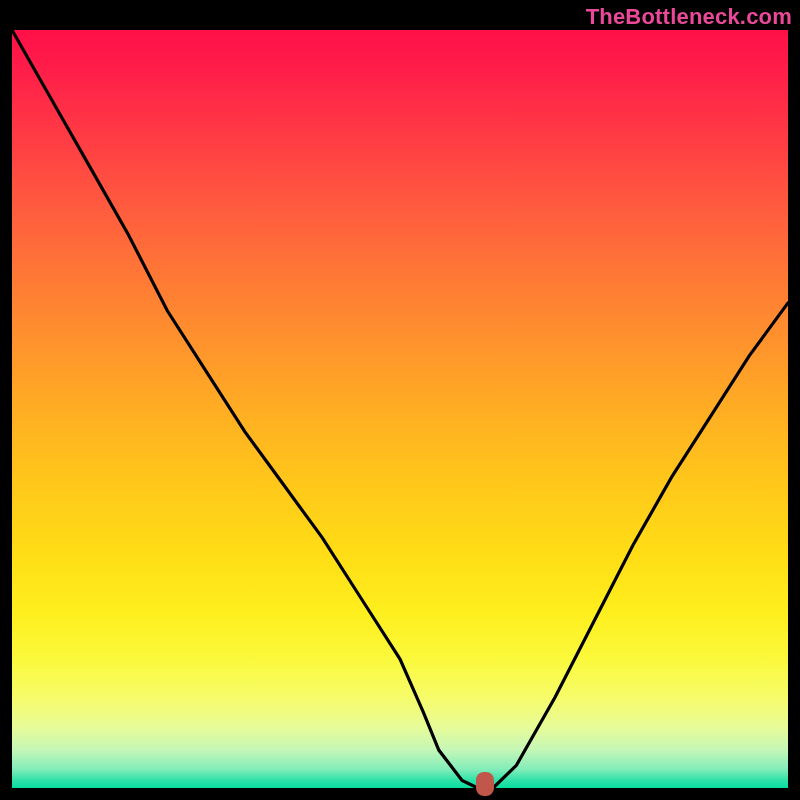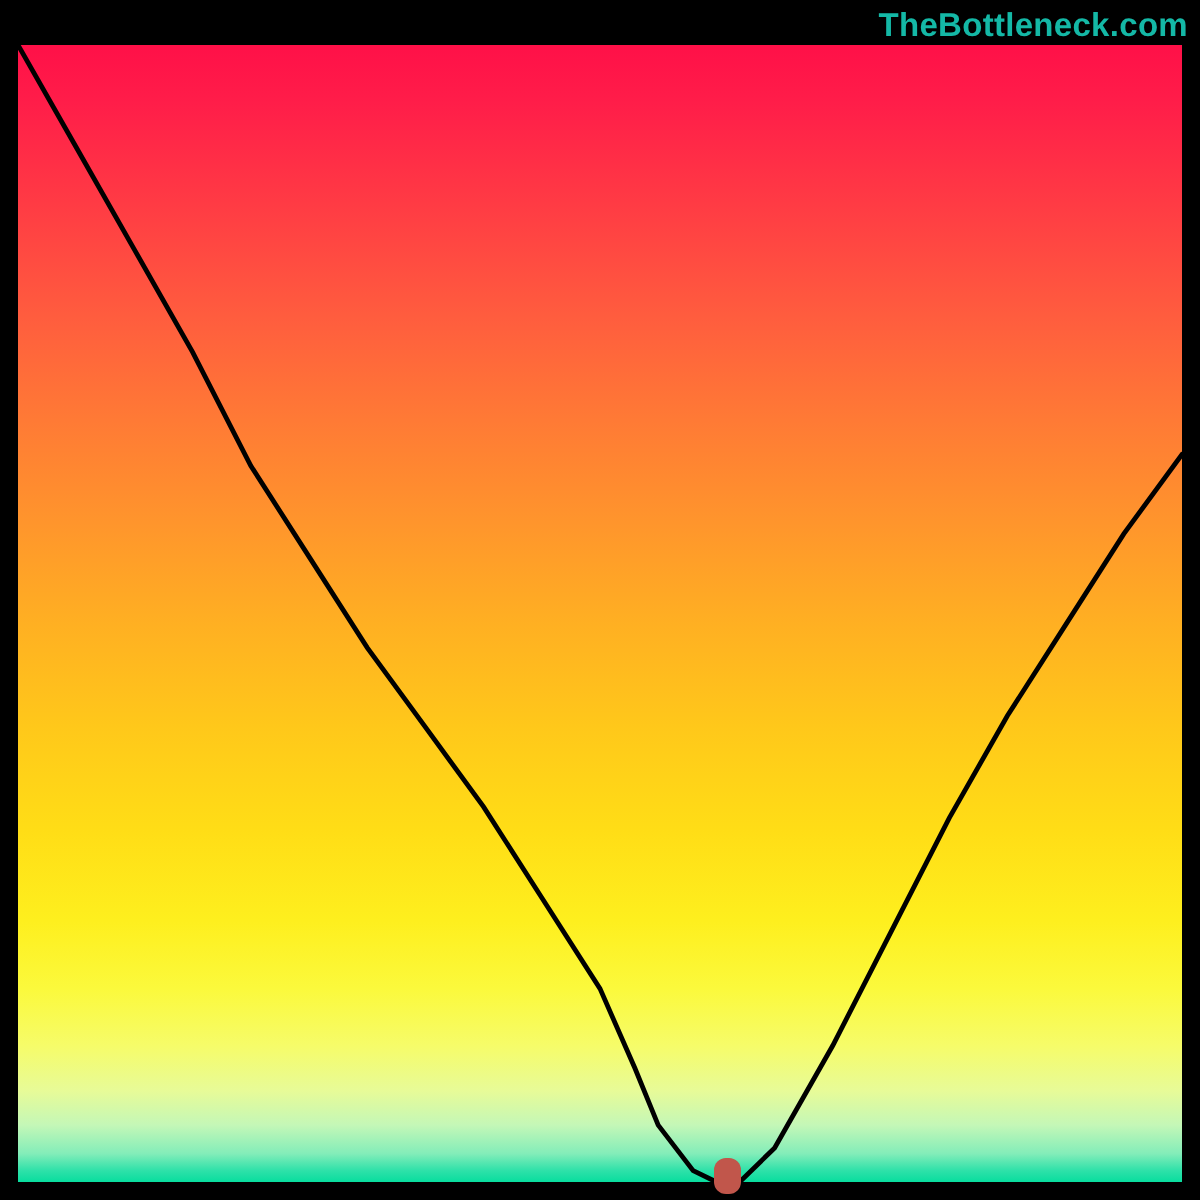--- a/index.html
+++ b/index.html
@@ -16,21 +16,21 @@
     top: 0;
     left: 0;
     width: 800px;
     height: 800px;
     box-sizing: border-box;
   }
   .watermark {
     position: absolute;
     top: 4px;
     right: 8px;
-    color: #14b8a6;
+    color: #ec4899;
     font-size: 22px;
     font-weight: 600;
     letter-spacing: 0.2px;
     font-family: Arial, Helvetica, sans-serif;
     z-index: 10;
   }
   .plot-outer {
     position: absolute;
     left: 12px;
     top: 30px;

